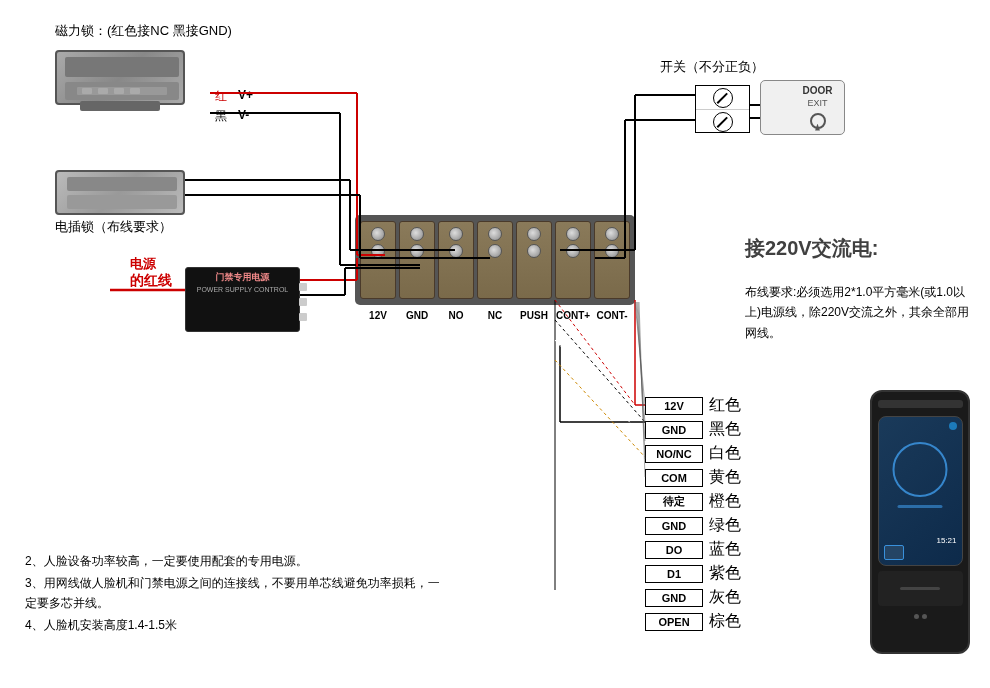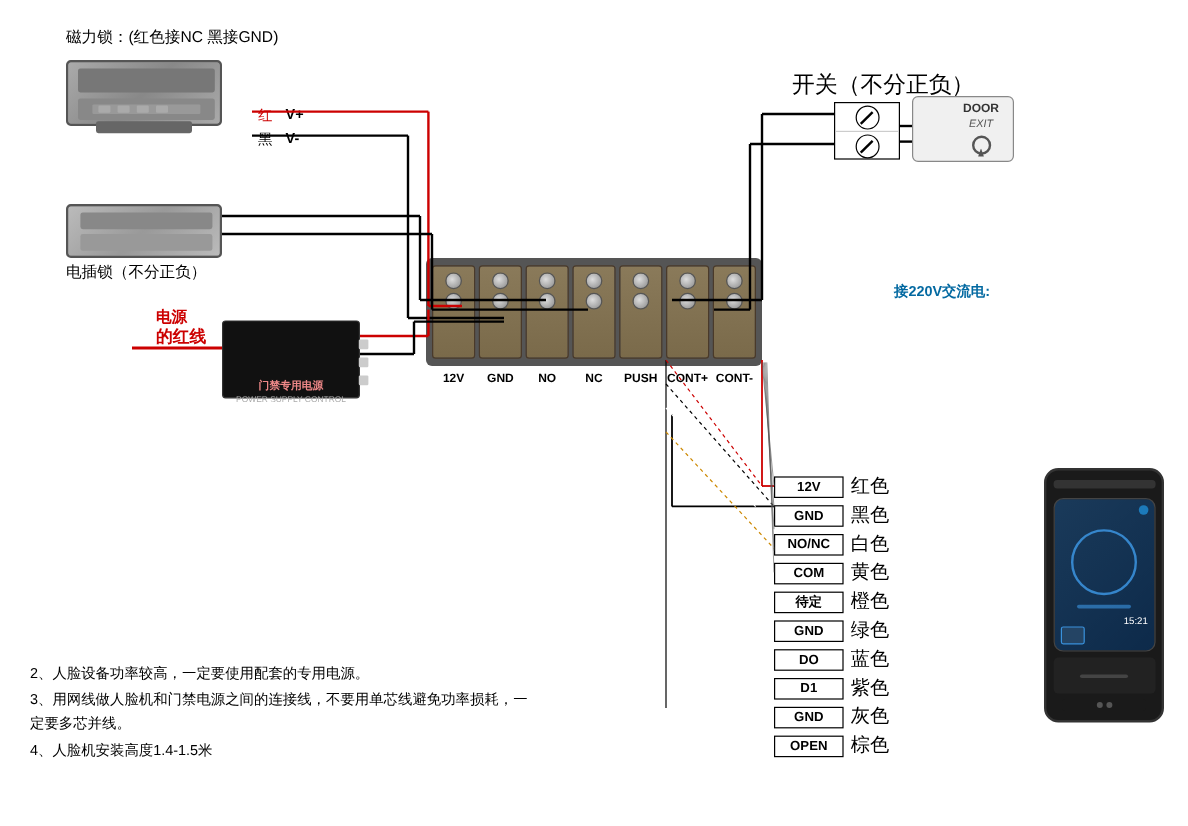--- a/index.html
+++ b/index.html
@@ -156,21 +156,21 @@
       align-items: center;
       justify-content: center;
       padding-left: 30px;
     }
     
     .face-device {
       position: absolute;
       top: 390px;
       right: 20px;
       width: 100px;
-      height: 212px;
+      height: 264px;
       background: #1a1a1a;
       border-radius: 12px;
       border: 2px solid #333;
       display: flex;
       flex-direction: column;
       align-items: center;
       padding: 8px 5px;
       gap: 5px;
     }
     .face-screen {
@@ -261,37 +261,36 @@
       margin-bottom: 3px;
     }
     
     .v220-instructions {
       position: absolute;
       top: 235px;
       right: 15px;
       width: 230px;
     }
     .v220-title {
-      font-size: 12px;
+      font-size: 20px;
       font-weight: bold;
-      color: #0369a1;
+      color: #404040;
       margin-bottom: 20px;
     }
     .v220-text {
       font-size: 12px;
       line-height: 1.7;
       color: #000;
     }
     
     .ps-text {
       color: #fff;
       font-size: 8px;
       text-align: center;
       padding: 3px;
-      margin-top: 44px;
     }
   </style>
 </head>
 <body>
 
 <div class="diagram">
 
   <div class="label" style="top:22px; left:55px; font-size:13px;">磁力锁：(红色接NC 黑接GND)</div>
 
   <div class="mag-lock">
@@ -305,21 +304,21 @@
       </div>
     </div>
   </div>
 
   <div class="label" style="top:88px; left:238px; font-size:12px; font-weight:bold;">V+</div>
   <div class="label" style="top:108px; left:238px; font-size:12px; font-weight:bold;">V-</div>
 
   <div class="label" style="top:88px; left:215px; font-size:12px; color:#cc0000;">红</div>
   <div class="label" style="top:108px; left:215px; font-size:12px; color:#000;">黑</div>
 
-  <div class="label" style="top:218px; left:55px; font-size:13px;">电插锁（不分正负）</div>
+  <div class="label" style="top:218px; left:55px; font-size:13px;">电插锁（布线要求）</div>
 
   <div class="elec-lock">
     <div style="position:absolute;top:5px;left:10px;width:110px;height:14px;background:#888;border-radius:2px;"></div>
     <div style="position:absolute;top:23px;left:10px;width:110px;height:14px;background:#999;border-radius:2px;"></div>
   </div>
 
 
   <div class="label" style="top:255px; left:130px; font-size:13px; color:#cc0000; font-weight:bold;">电源</div>
   <div class="label" style="top:272px; left:130px; font-size:14px; color:#cc0000; font-weight:bold;">的红线</div>
 
@@ -369,47 +368,48 @@
       <div class="terminal-label">12V</div>
       <div class="terminal-label">GND</div>
       <div class="terminal-label">NO</div>
       <div class="terminal-label">NC</div>
       <div class="terminal-label">PUSH</div>
       <div class="terminal-label">CONT+</div>
       <div class="terminal-label">CONT-</div>
     </div>
   </div>
 
-  <div class="label" style="top:58px; left:660px; font-size:19px;">开关（不分正负）</div>
+  <div class="label" style="top:58px; left:660px; font-size:13px;">开关（不分正负）</div>
 
   <div style="position:absolute; top:85px; left:695px; width:55px; height:48px; border:1.5px solid #000;">
     <div style="position:relative; height:24px; border-bottom:1px solid #ccc; display:flex; align-items:center; justify-content:center;">
       <div style="width:20px;height:20px;border:1.5px solid #000;border-radius:50%;position:relative;">
         <div style="position:absolute;top:50%;left:10%;width:80%;height:1.5px;background:#000;transform:translateY(-50%) rotate(-45deg);"></div>
       </div>
     </div>
     <div style="height:24px; display:flex; align-items:center; justify-content:center;">
       <div style="width:20px;height:20px;border:1.5px solid #000;border-radius:50%;position:relative;">
         <div style="position:absolute;top:50%;left:10%;width:80%;height:1.5px;background:#000;transform:translateY(-50%) rotate(-45deg);"></div>
       </div>
     </div>
   </div>
 
   <div class="door-exit">
     <div style="font-size:10px;font-weight:bold;color:#333;">DOOR</div>
-    <div style="font-size:9px;color:#555;margin-top:2px;font-style:italic;">EXIT</div>
+    <div style="font-size:9px;color:#555;margin-top:2px;">EXIT</div>
     <div style="width:30px;height:20px;display:flex;align-items:center;justify-content:center;margin-top:3px;">
       <div style="width:16px;height:16px;border:2px solid #555;border-radius:50%;position:relative;">
         <div style="position:absolute;bottom:-4px;left:50%;transform:translateX(-50%);width:8px;height:7px;background:#555;border-radius:2px 2px 0 0;clip-path:polygon(20% 100%, 50% 0%, 80% 100%);"></div>
       </div>
     </div>
   </div>
 
   <div class="v220-instructions">
     <div class="v220-title">接220V交流电:</div>
+    <div class="v220-text">布线要求:必须选用2*1.0平方毫米(或1.0以上)电源线，除220V交流之外，其余全部用网线。</div>
   </div>
 
   <div class="right-labels">
     <div class="right-label-row">
       <div class="right-label-box">12V</div>
       <div class="right-color-label">红色</div>
     </div>
     <div class="right-label-row">
       <div class="right-label-box">GND</div>
       <div class="right-color-label">黑色</div>

